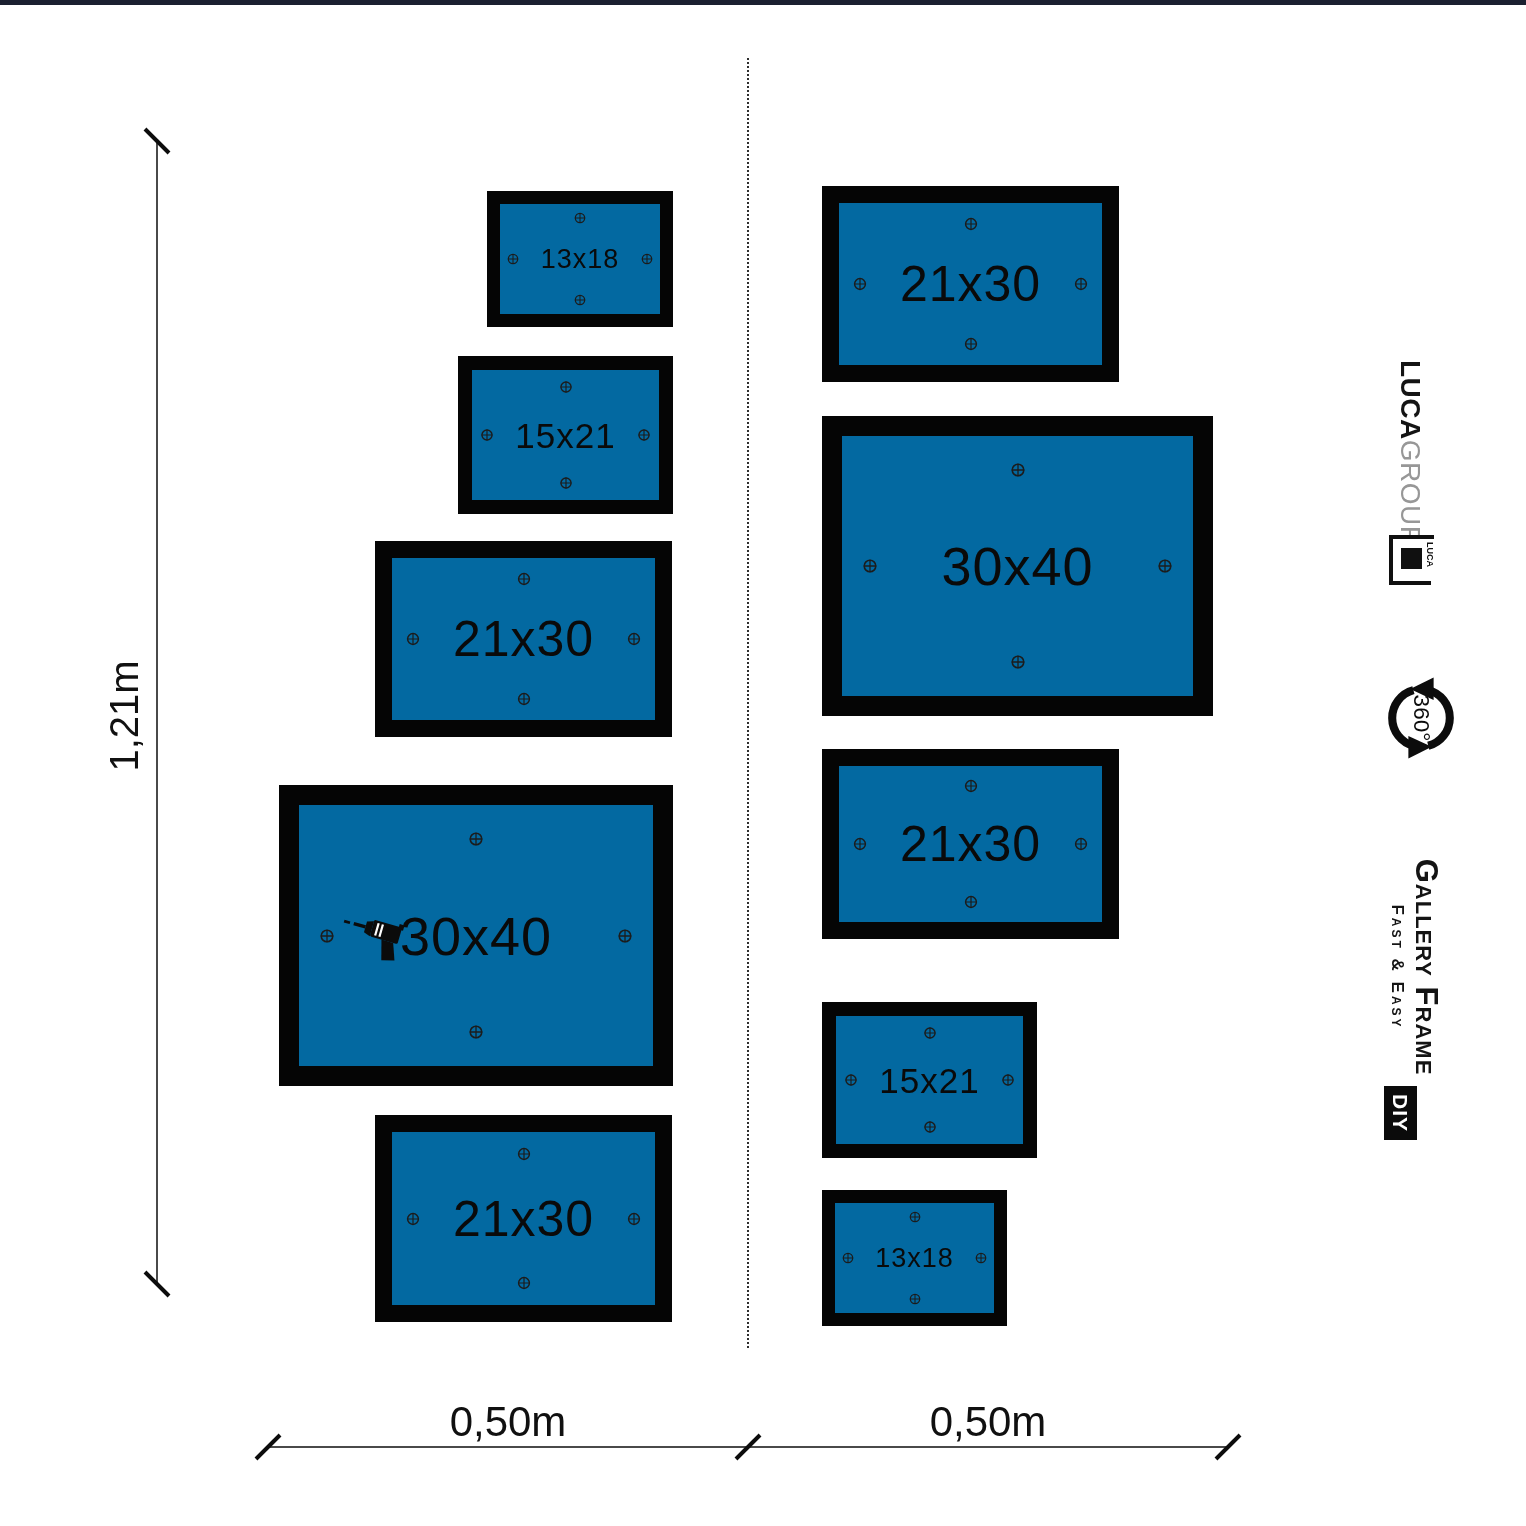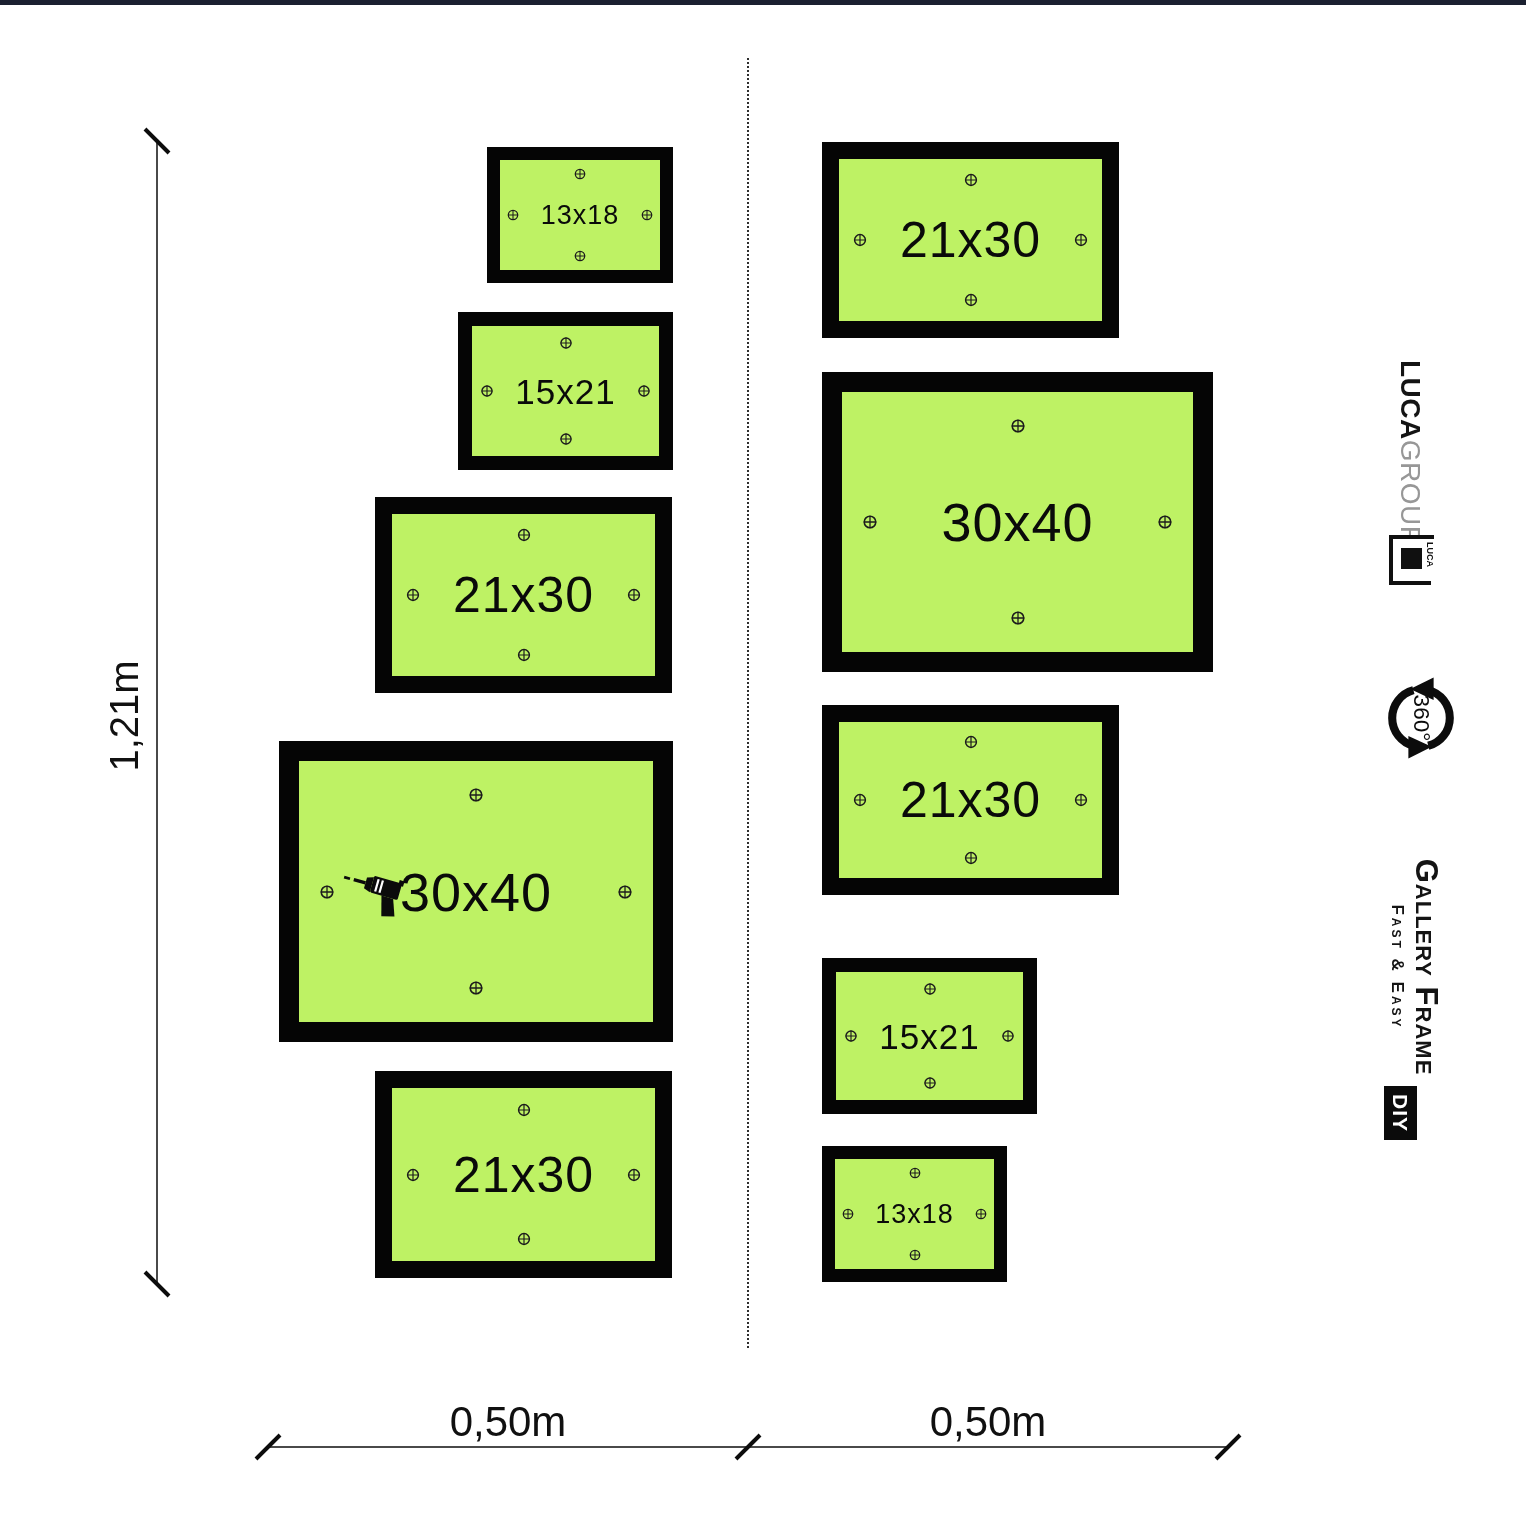--- a/index.html
+++ b/index.html
@@ -19,22 +19,22 @@
 
   .dim-label{position:absolute;font-size:42px;color:#101010;text-align:center;}
   .vdim-label{
     position:absolute;left:103px;top:777px;width:122px;height:42px;
     transform-origin:0 0;transform:rotate(-90deg);
     font-size:40px;text-align:center;line-height:42px;
   }
 
   
   .frame{
-    position:absolute;background:#bef264;border-style:solid;border-color:#050505;
-    display:flex;align-items:center;justify-content:center;box-sizing:border-box;
+    position:absolute;background:#0369a1;border-style:solid;border-color:#050505;
+    display:flex;align-items:center;justify-content:center;box-sizing:border-box;margin-top:44px;
   }
   .frame-label{color:#0a0a0a;line-height:1;letter-spacing:1px;}
   .screw{position:absolute;transform:translate(-50%,-50%);line-height:0;}
   .screw svg{display:block;}
   .drill{position:absolute;left:12%;top:50%;transform:translateY(-54%) rotate(10deg);line-height:0;}
 
   
   .rot90{position:absolute;transform-origin:0 0;transform:rotate(90deg);}
   .lucagroup{width:172px;height:32px;font-size:28px;letter-spacing:.5px;white-space:nowrap;}
   .lucagroup .b{font-weight:700;color:#141414;}

